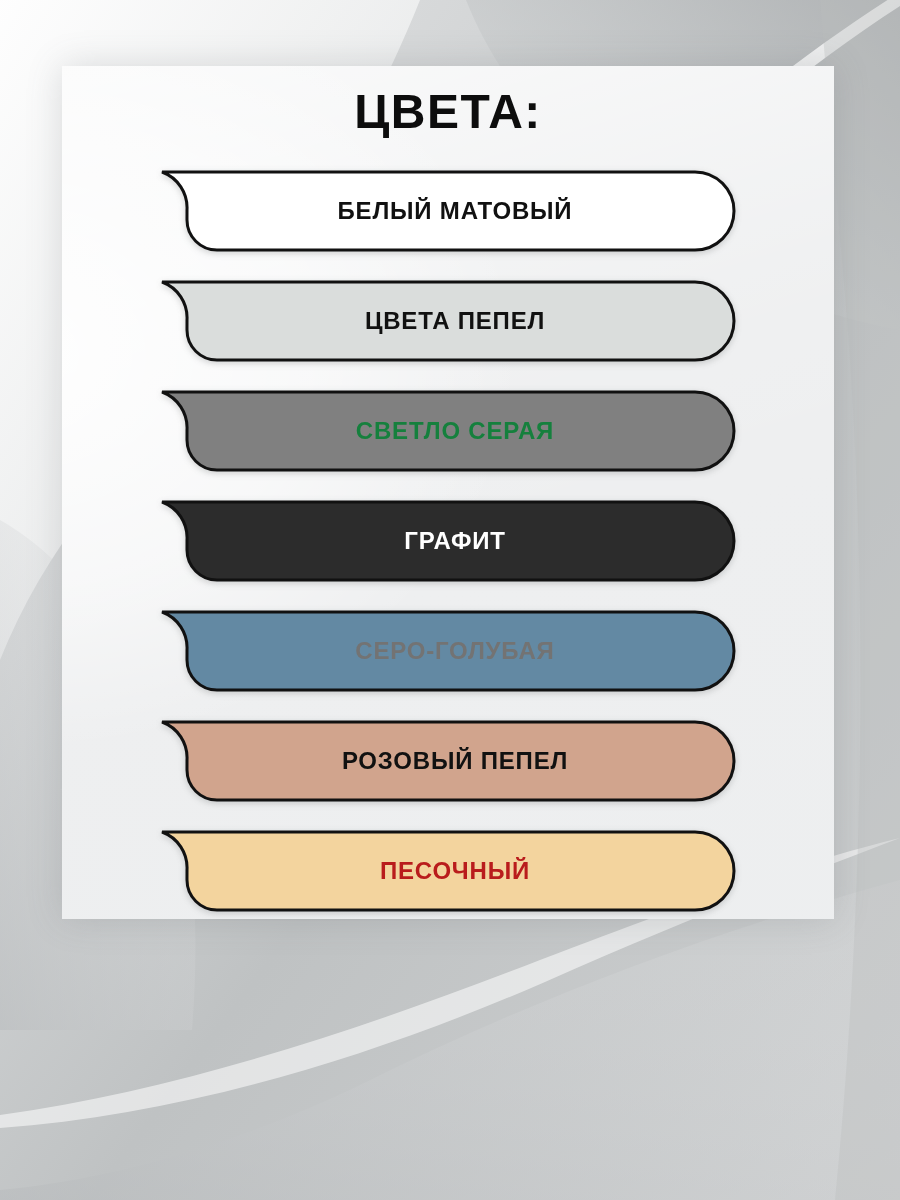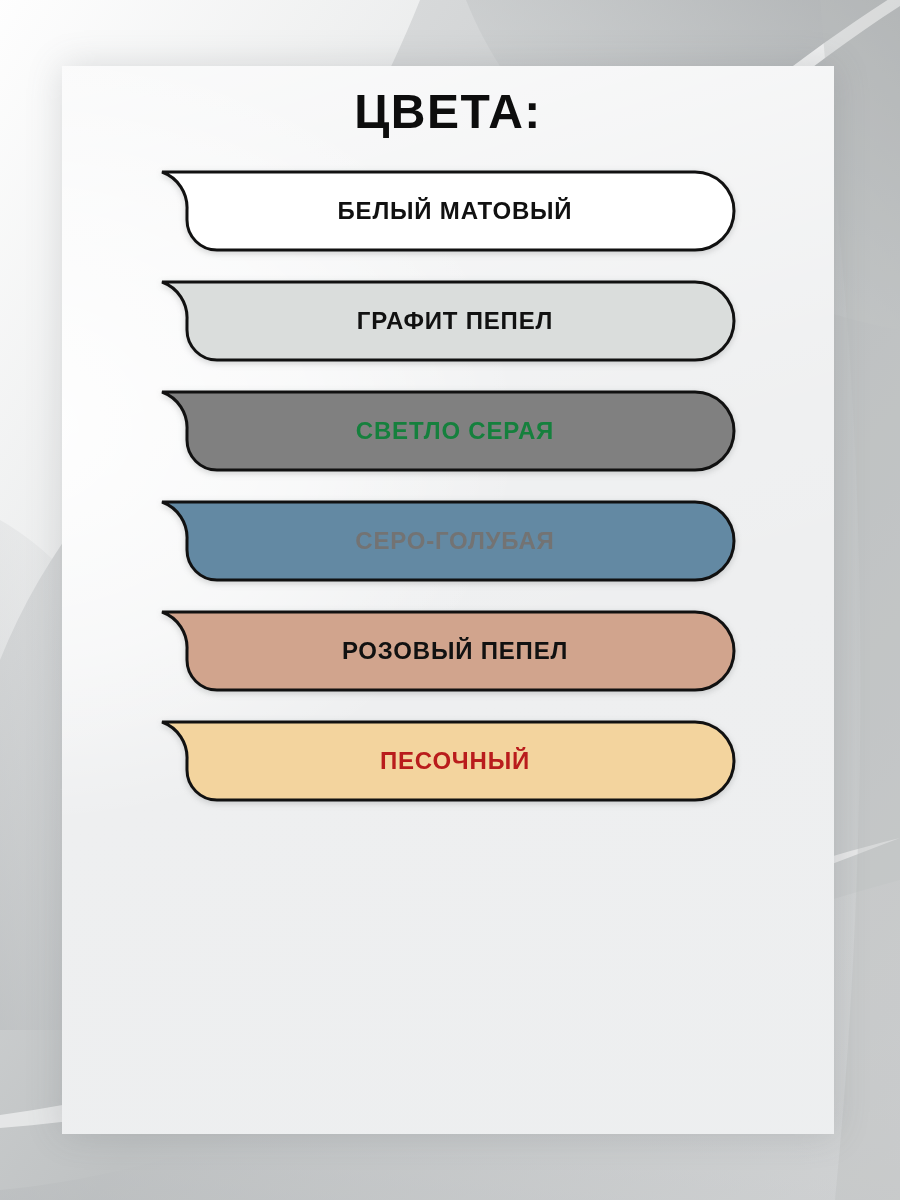--- a/index.html
+++ b/index.html
@@ -26,21 +26,21 @@
     width: 900px;
     height: 1200px;
   }
 
   
   #card {
     position: absolute;
     left: 62px;
     top: 66px;
     width: 772px;
-    height: 1068px;
+    height: 853px;
     background: #eeeff0;
     box-shadow: 0 0 34px rgba(90,95,100,0.20);
   }
   
   #card::after {
     content: "";
     position: absolute;
     inset: 0;
     background:
       radial-gradient(820px 640px at -6% 34%, rgba(255,255,255,0.95) 0%, rgba(255,255,255,0.55) 36%, rgba(255,255,255,0) 62%),
@@ -179,30 +179,36 @@
           <svg class="swatch-svg" viewBox="0 0 576 82">
             <path d="M2,2 L535,2 A39,39 0 0 1 535,80 L57,80 A30,30 0 0 1 27,50 L27,40 A38,38 0 0 0 2,2 Z" stroke-width="3" fill="#ffffff" stroke="#111111"></path>
           </svg>
           <div class="swatch-label" style="color: rgb(17, 17, 17);">БЕЛЫЙ МАТОВЫЙ</div>
         </div>
 
         <div class="swatch">
           <svg class="swatch-svg" viewBox="0 0 576 82">
             <path d="M2,2 L535,2 A39,39 0 0 1 535,80 L57,80 A30,30 0 0 1 27,50 L27,40 A38,38 0 0 0 2,2 Z" stroke-width="3" fill="#dadddc" stroke="#111111"></path>
           </svg>
-          <div class="swatch-label" style="color: rgb(17, 17, 17);">ГРАФИТ ПЕПЕЛ</div>
+          <div class="swatch-label" style="color: rgb(17, 17, 17);">ЦВЕТА ПЕПЕЛ</div>
         </div>
 
         <div class="swatch">
           <svg class="swatch-svg" viewBox="0 0 576 82">
             <path d="M2,2 L535,2 A39,39 0 0 1 535,80 L57,80 A30,30 0 0 1 27,50 L27,40 A38,38 0 0 0 2,2 Z" stroke-width="3" fill="#808080" stroke="#111111"></path>
           </svg>
           <div class="swatch-label" style="color: #15803d;">СВЕТЛО СЕРАЯ</div>
         </div>
 
+        <div class="swatch">
+          <svg class="swatch-svg" viewBox="0 0 576 82">
+            <path d="M2,2 L535,2 A39,39 0 0 1 535,80 L57,80 A30,30 0 0 1 27,50 L27,40 A38,38 0 0 0 2,2 Z" stroke-width="3" fill="#2c2c2c" stroke="#111111"></path>
+          </svg>
+          <div class="swatch-label" style="color: rgb(255, 255, 255);">ГРАФИТ</div>
+        </div>
 
         <div class="swatch">
           <svg class="swatch-svg" viewBox="0 0 576 82">
             <path d="M2,2 L535,2 A39,39 0 0 1 535,80 L57,80 A30,30 0 0 1 27,50 L27,40 A38,38 0 0 0 2,2 Z" stroke-width="3" fill="#6389a3" stroke="#111111"></path>
           </svg>
           <div class="swatch-label" style="color: #737373;">СЕРО-ГОЛУБАЯ</div>
         </div>
 
 
         <div class="swatch">

